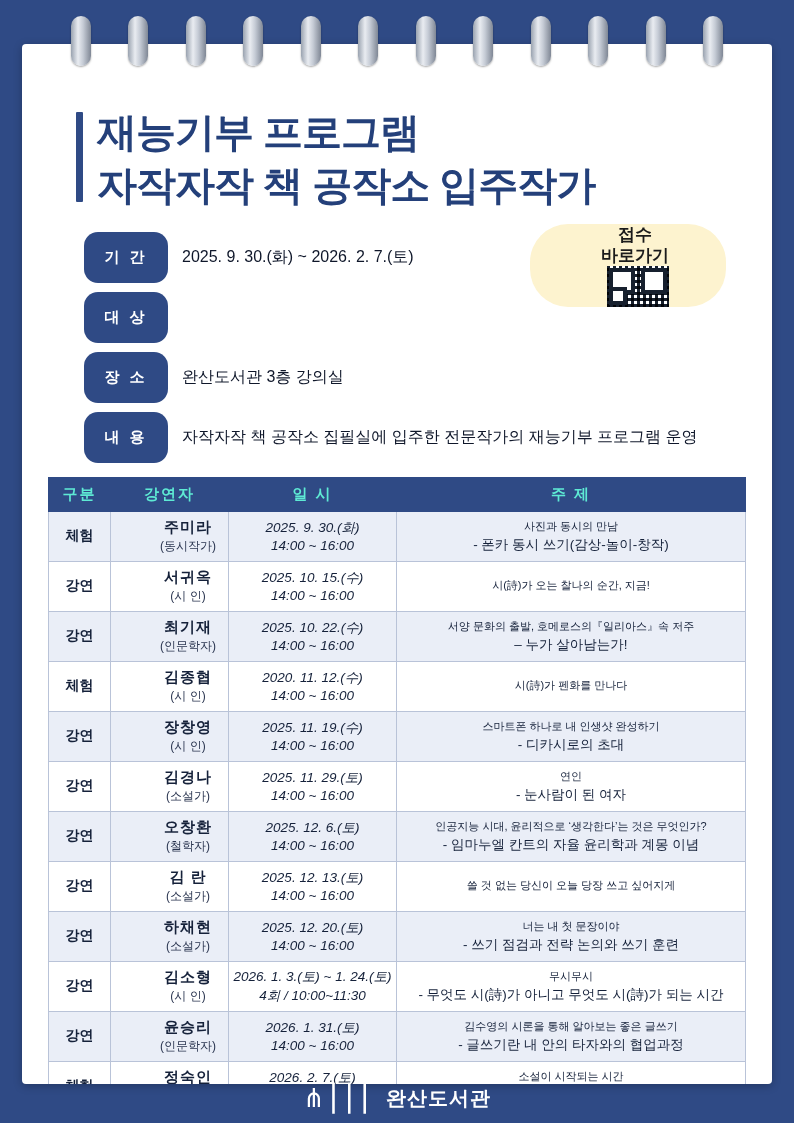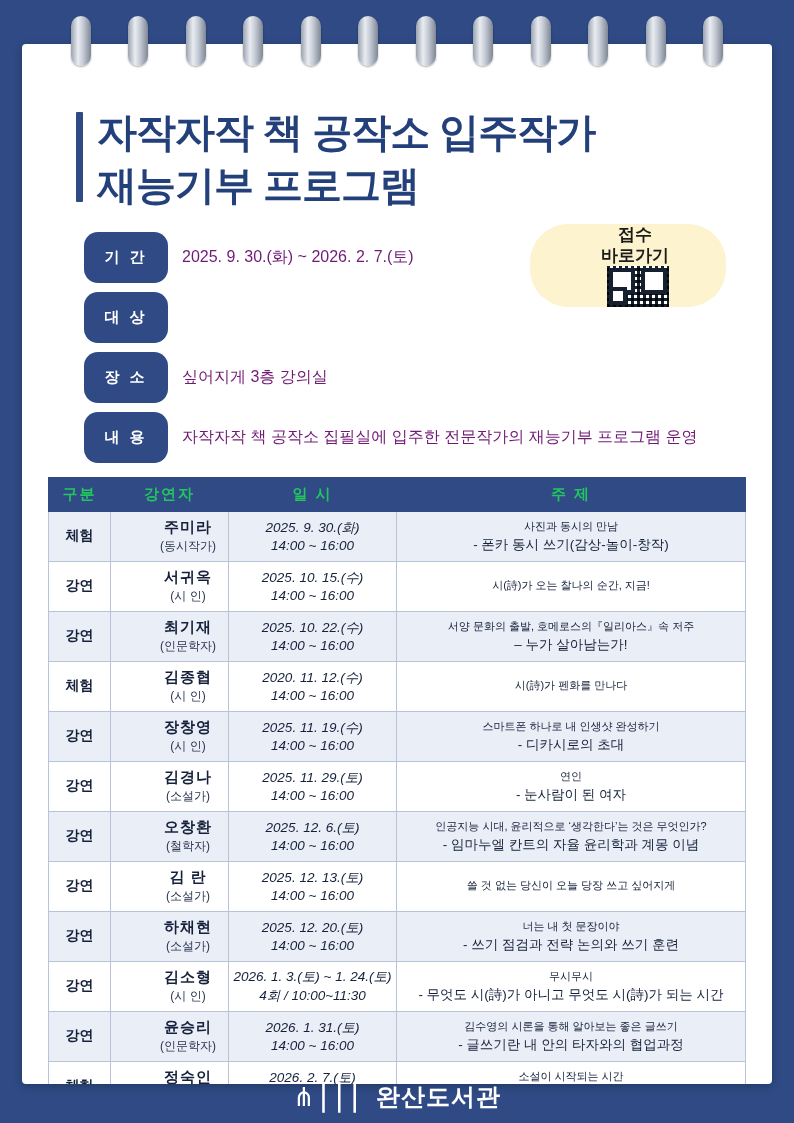--- a/index.html
+++ b/index.html
@@ -84,21 +84,21 @@
     color: #fff;
     font-size: 15px;
     font-weight: bold;
     border-radius: 14px;
     padding: 16px 10px;
     letter-spacing: 3px;
   }
   .info-text {
     margin-left: 14px;
     font-size: 16px;
-    color: #701a75;
+    color: #0f172a;
   }
   
   .qr-box {
     position: absolute;
     right: 20px; top: -8px;
     width: 196px; height: 83px;
     background: #fdf3cf;
     border-radius: 38px;
     display: flex;
     align-items: center;
@@ -134,21 +134,21 @@
   .qr-eye3 { bottom: 2px; left: 2px; }
   
   table {
     width: 100%;
     border-collapse: collapse;
     margin-top: 14px;
     font-size: 14px;
   }
   thead th {
     background: #2f4a85;
-    color: #22c55e;
+    color: #5eead4;
     font-size: 15px;
     font-weight: bold;
     padding: 7px 2px;
     border: 1px solid #2f4a85;
     letter-spacing: 2px;
   }
   tbody td {
     border: 1px solid #b9c3d8;
     text-align: center;
     padding: 6px 4px;
@@ -190,21 +190,21 @@
   }
   .logo-mark {
     display: inline-block;
     font-size: 26px;
     letter-spacing: 2px;
     vertical-align: middle;
     font-family: "DejaVu Sans", sans-serif;
   }
   .logo-text {
     display: inline-block;
-    font-size: 24px;
+    font-size: 20px;
     font-weight: bold;
     vertical-align: middle;
     margin-left: 8px;
     letter-spacing: 1px;
   }
 </style>
 </head>
 <body>
 
 <div class="poster">
@@ -223,22 +223,22 @@
     <span class="ring"></span>
     <span class="ring"></span>
   </div>
 
   <div class="page">
     <div class="inner">
 
       <div class="title-wrap">
         <div class="title-bar"></div>
         <div class="title">
+          <div>재능기부 프로그램</div>
           <div>자작자작 책 공작소 입주작가</div>
-          <div>재능기부 프로그램</div>
         </div>
       </div>
 
       <div class="info">
 
         <div class="qr-box">
           <div class="qr-label">
             <div>접수</div>
             <div>바로가기</div>
           </div>
@@ -249,21 +249,21 @@
 
         <div class="info-row">
           <span class="badge">기 간</span>
           <span class="info-text">2025. 9. 30.(화) ~ 2026. 2. 7.(토)</span>
         </div>
         <div class="info-row">
           <span class="badge">대 상</span>
         </div>
         <div class="info-row">
           <span class="badge">장 소</span>
-          <span class="info-text">싶어지게 3층 강의실</span>
+          <span class="info-text">완산도서관 3층 강의실</span>
         </div>
         <div class="info-row">
           <span class="badge">내 용</span>
           <span class="info-text">자작자작 책 공작소 집필실에 입주한 전문작가의 재능기부 프로그램 운영</span>
         </div>
       </div>
 
       <table>
         <thead>
           <tr>

